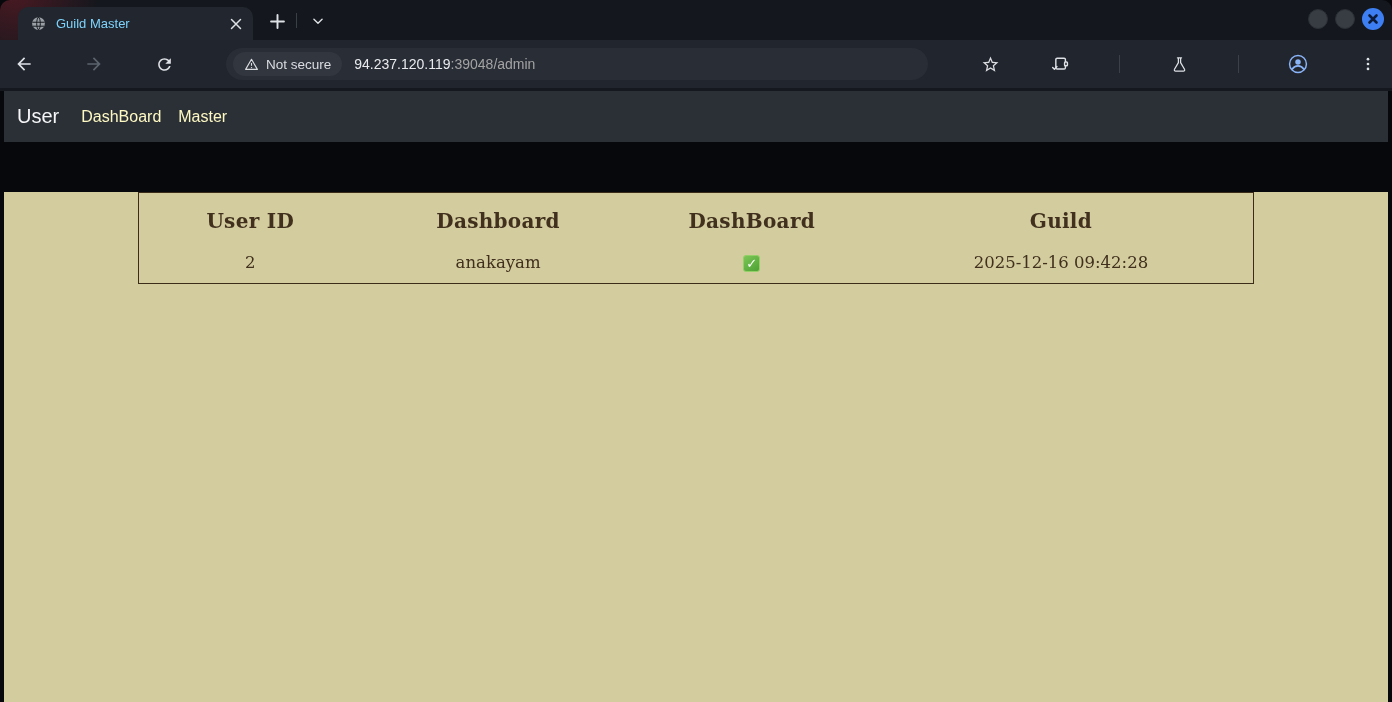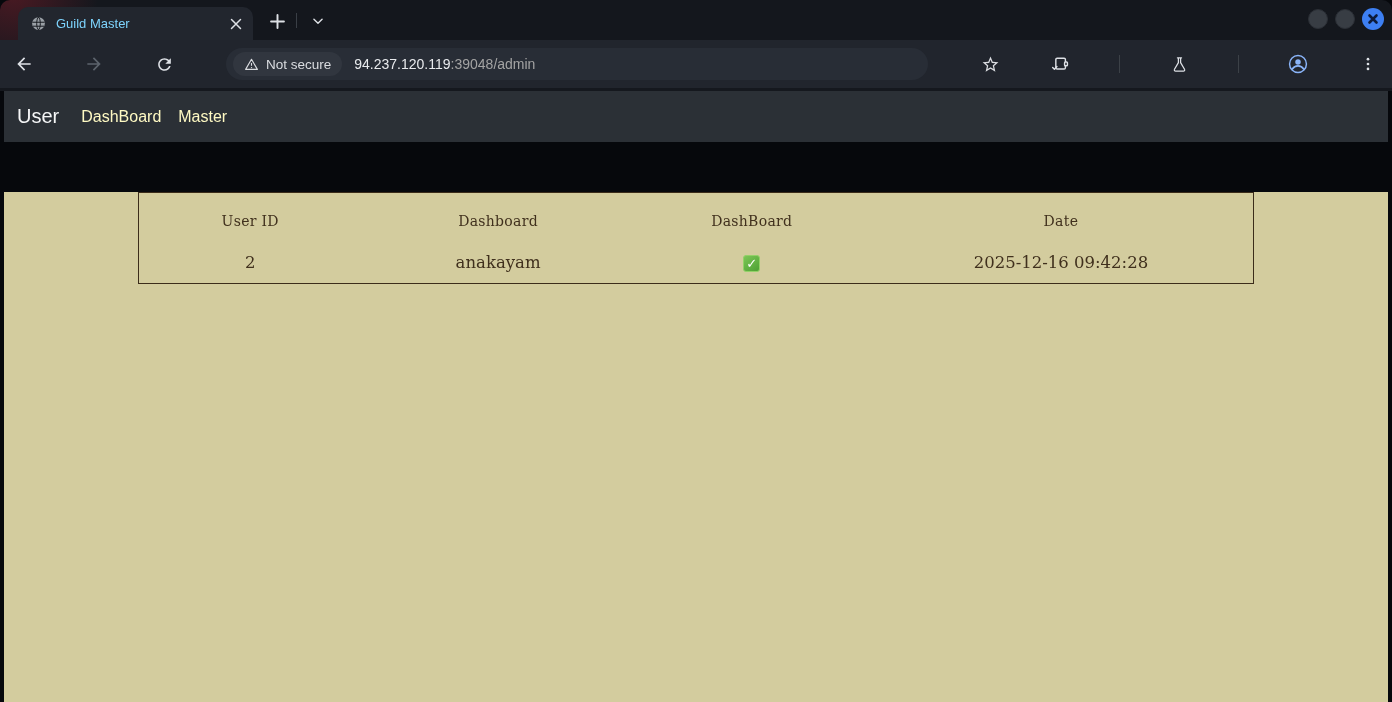--- a/index.html
+++ b/index.html
@@ -51,21 +51,21 @@
 
   
   .content { height: 556px; background: #d3cc9e; font-family: "DejaVu Serif", serif; color: #40301d; }
   .content h1 {
     padding-top: 50px; text-align: center; font-size: 40px; font-weight: 600; letter-spacing: 1px;
   }
   table.users {
     width: 1116px; margin: 50px auto 0; border: 1px solid #3b2c1a; border-collapse: collapse;
     table-layout: fixed; text-align: center;
   }
-  table.users th { height: 56px; font-size: 14px; font-weight: 400; letter-spacing: .3px; }
+  table.users th { height: 56px; font-size: 20px; font-weight: 700; letter-spacing: .3px; }
   table.users td { height: 35px; font-size: 16.5px; padding-bottom: 6px; }
   .check-badge {
     display: inline-flex; width: 17px; height: 17px; align-items: center; justify-content: center;
     background: linear-gradient(145deg, #7cc656, #4da134); border: 1px solid #93d168; border-radius: 3px;
     color: #ffffff; font-size: 13px; font-weight: bold; font-family: "DejaVu Sans", sans-serif;
   }
 </style>
 </head>
 <body>
 
@@ -188,21 +188,21 @@
             <col style="width:20%">
             <col style="width:24.5%">
             <col style="width:21%">
             <col style="width:34.5%">
           </colgroup>
         <thead>
           <tr>
             <th>User ID</th>
             <th>Dashboard</th>
             <th>DashBoard</th>
-            <th>Date</th>
+            <th>Guild</th>
           </tr>
         </thead>
         <tbody>
           <tr>
             <td>2</td>
             <td>anakayam</td>
             <td>
               <span class="check-badge">✓</span>
             </td>
             <td>2025-12-16 09:42:28</td>

